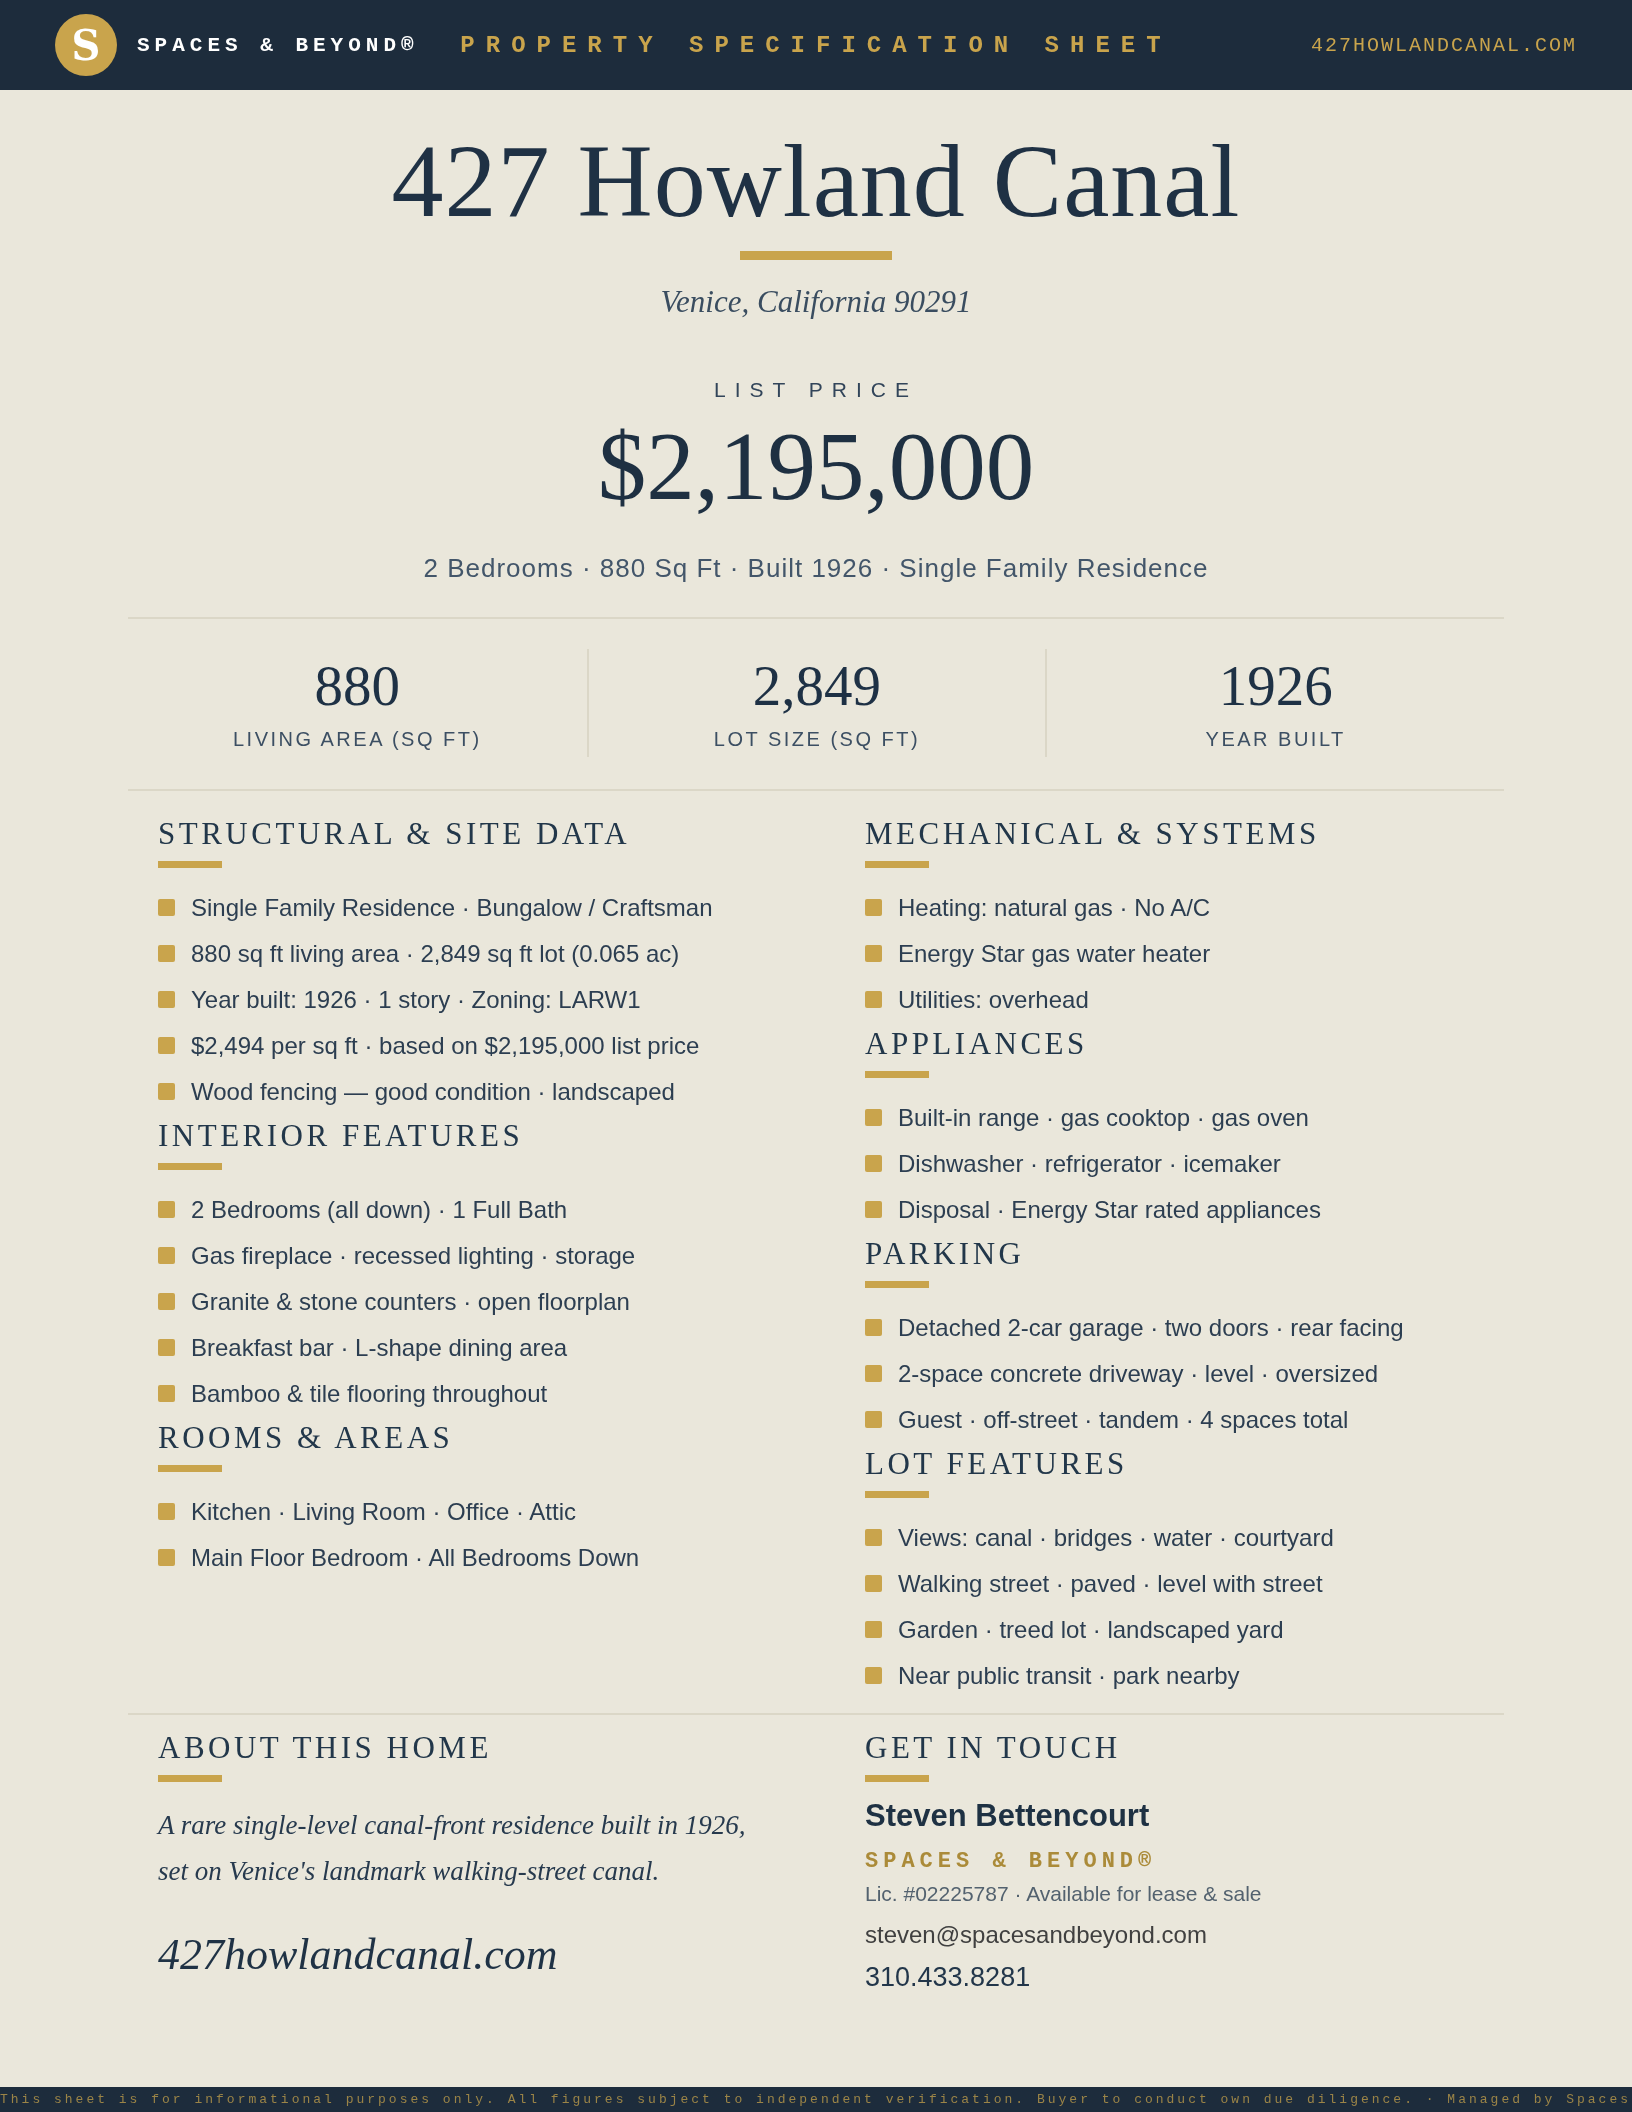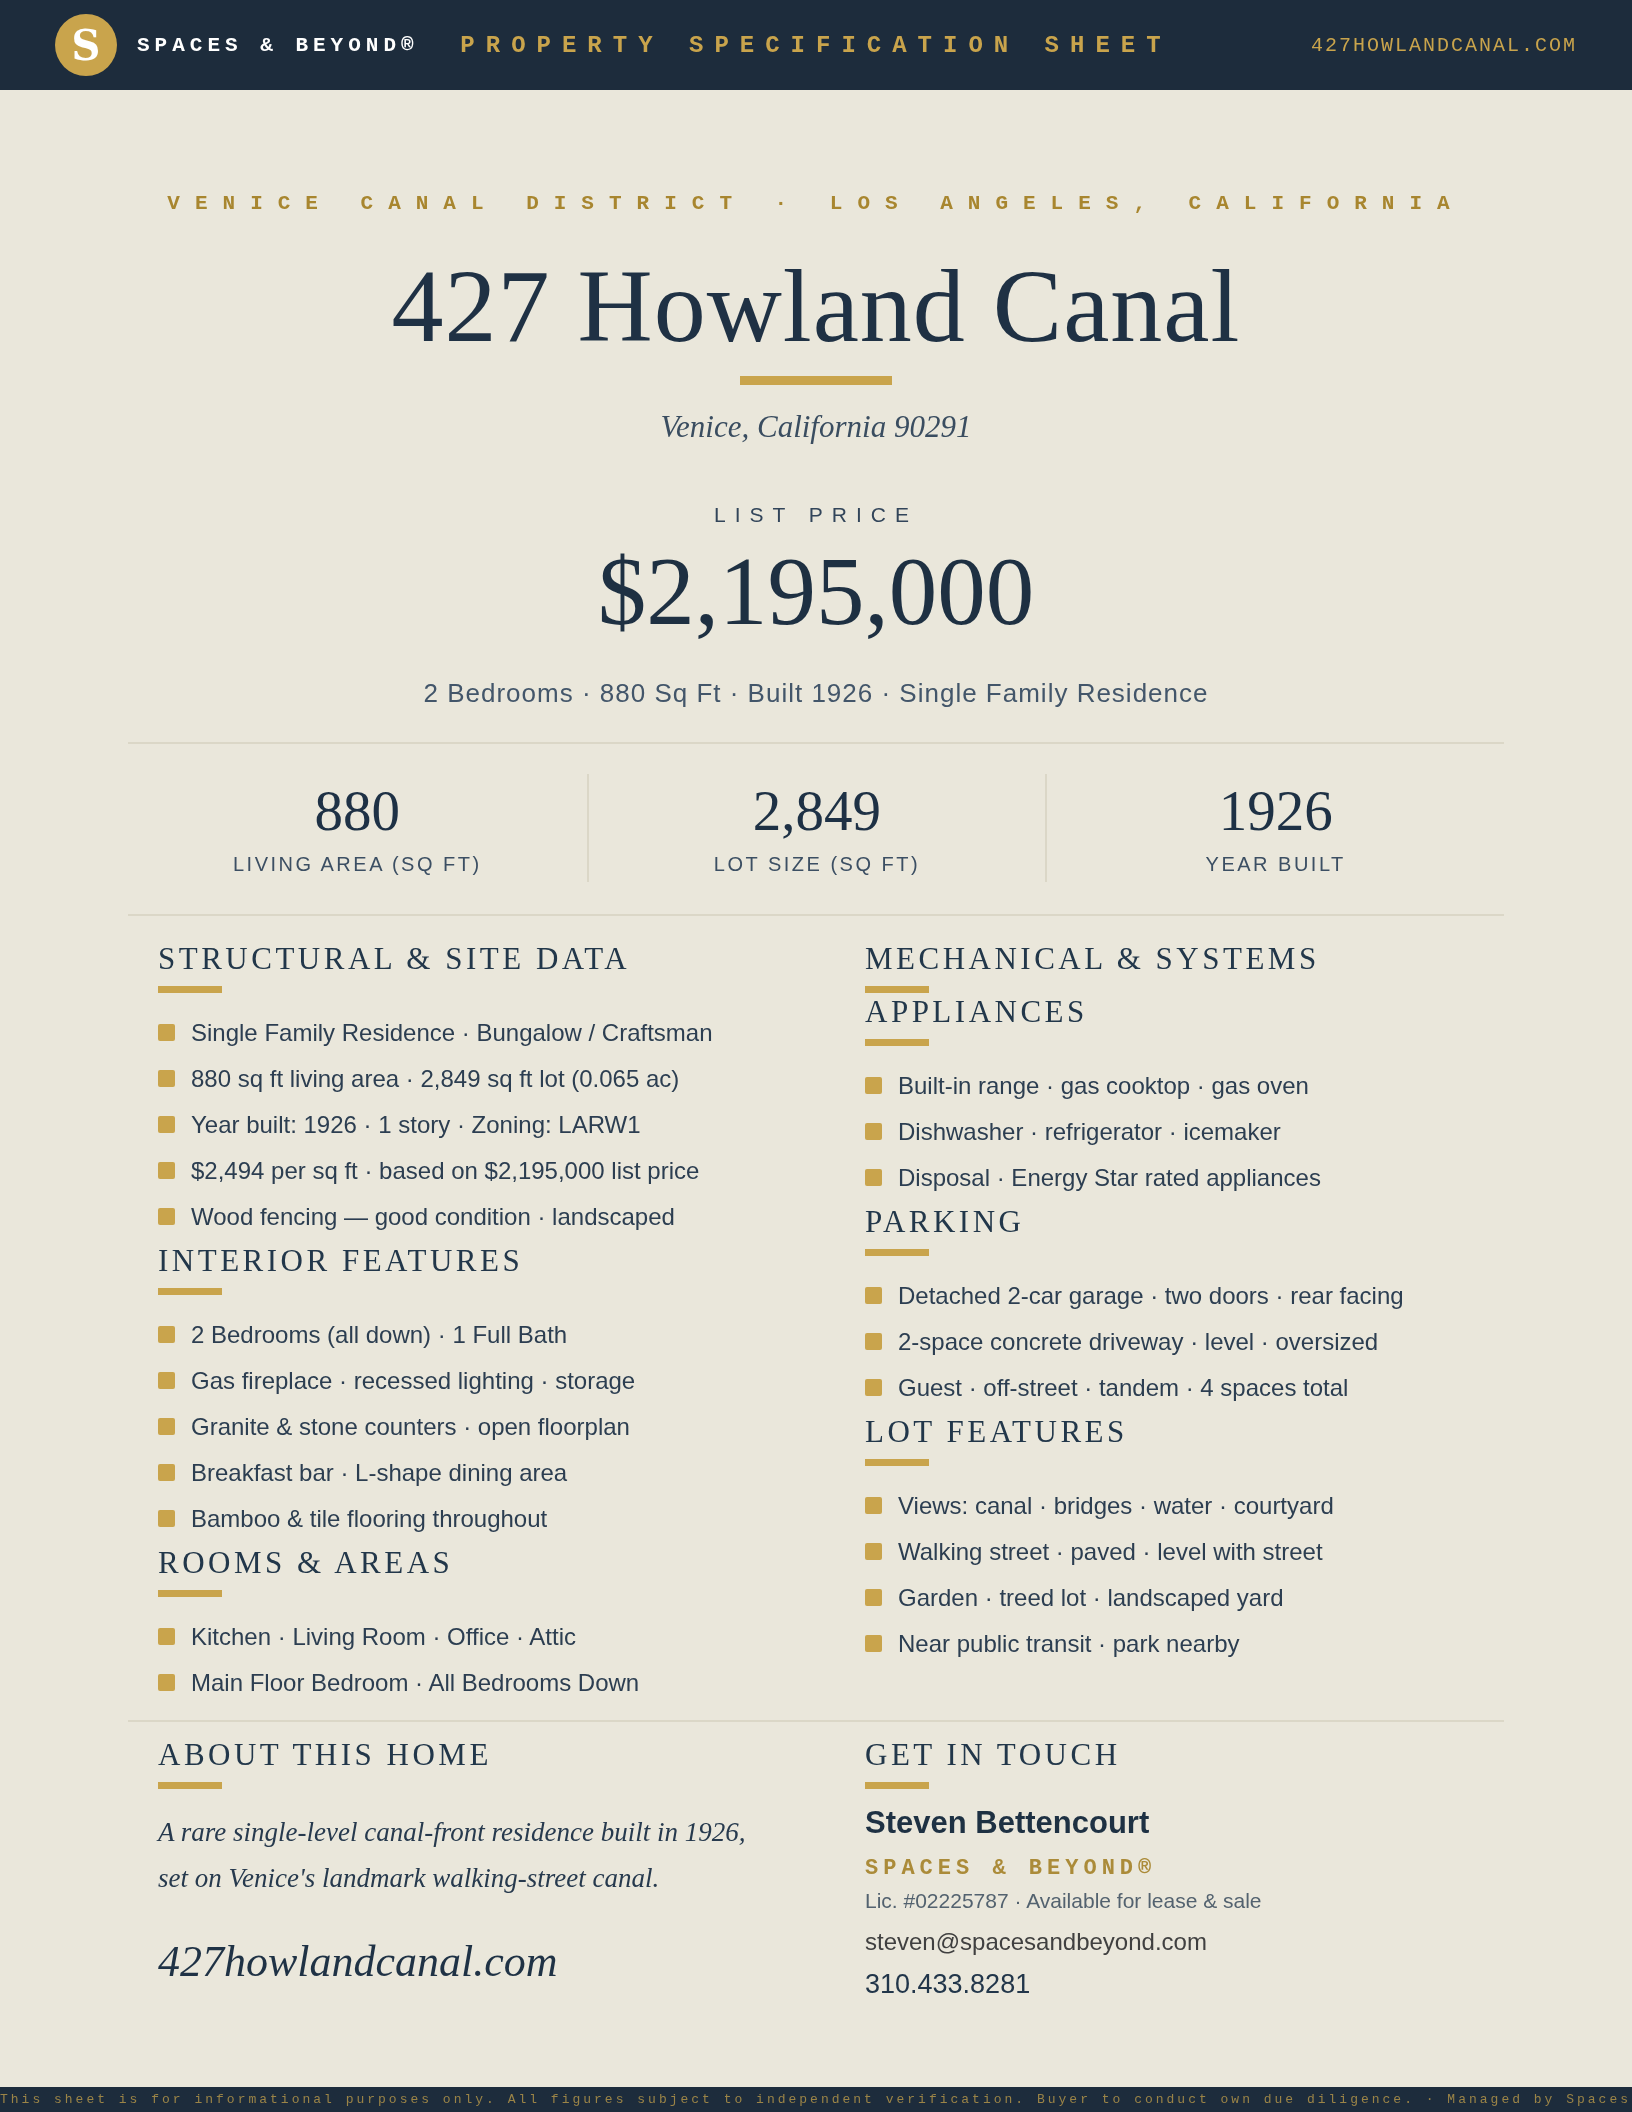--- a/index.html
+++ b/index.html
@@ -238,21 +238,20 @@
       <span class="logo-mono">S</span>
     </div>
     <span class="brand-name">SPACES &amp; BEYOND®</span>
   </div>
   <div class="topbar-title">PROPERTY SPECIFICATION SHEET</div>
   <div class="topbar-site">427HOWLANDCANAL.COM</div>
 </header>
 
 <main class="page">
 
-  <div class="eyebrow">VENICE CANAL DISTRICT · LOS ANGELES, CALIFORNIA</div>
   <h1 class="hero-title">427 Howland Canal</h1>
   <div class="title-rule"></div>
   <div class="hero-subtitle">Venice, California 90291</div>
   <div class="list-price-label">LIST PRICE</div>
   <div class="price">$2,195,000</div>
   <div class="hero-meta">2 Bedrooms · 880 Sq Ft · Built 1926 · Single Family Residence</div>
 
   <div class="stats">
     <div class="stat">
       <div class="stat-value">880</div>
@@ -341,20 +340,34 @@
         </ul>
       </section>
 
     </div>
 
     <div class="col-right">
 
       <section class="section">
         <h2 class="sec-title">MECHANICAL &amp; SYSTEMS</h2>
         <div class="sec-rule"></div>
+        <ul class="items">
+          <li class="item">
+              <span class="sq"></span>
+              <span class="item-text">Heating: natural gas · No A/C</span>
+            </li>
+          <li class="item">
+              <span class="sq"></span>
+              <span class="item-text">Energy Star gas water heater</span>
+            </li>
+          <li class="item">
+              <span class="sq"></span>
+              <span class="item-text">Utilities: overhead</span>
+            </li>
+        </ul>
       </section>
 
       <section class="section">
         <h2 class="sec-title">APPLIANCES</h2>
         <div class="sec-rule"></div>
         <ul class="items">
           <li class="item">
               <span class="sq"></span>
               <span class="item-text">Built-in range · gas cooktop · gas oven</span>
             </li>

